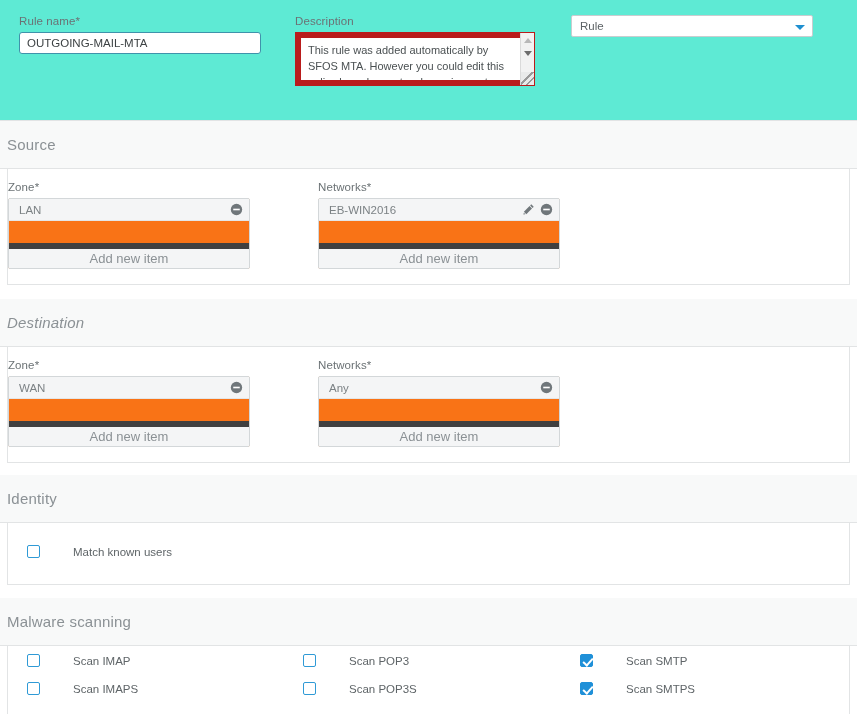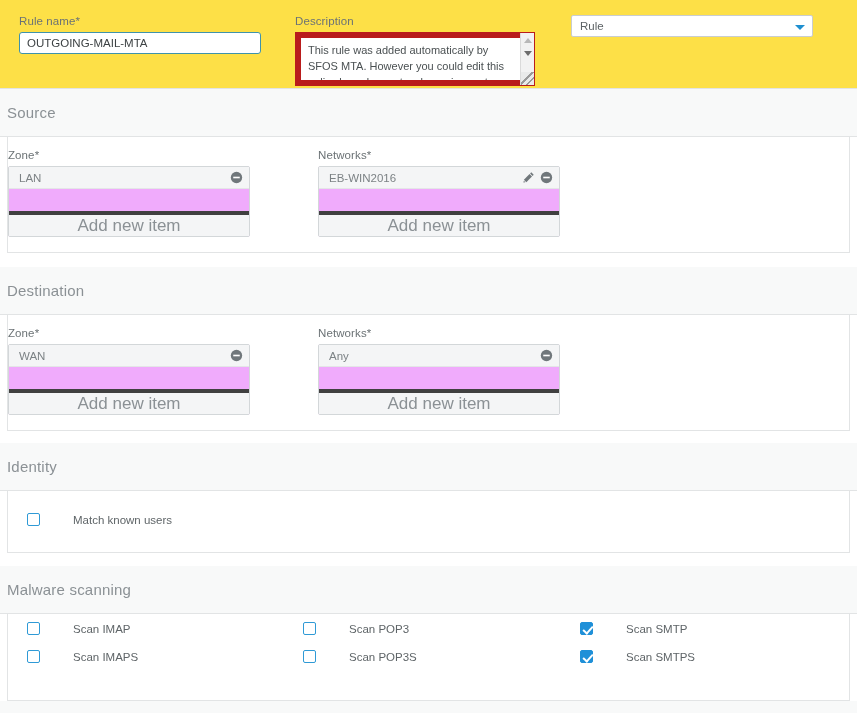--- a/index.html
+++ b/index.html
@@ -8,22 +8,22 @@
     width: 857px; height: 714px;
     background: #ffffff;
     font-family: "Liberation Sans", sans-serif;
     -webkit-font-smoothing: antialiased;
   }
   .page { width: 857px; height: 714px; position: relative; overflow: hidden; background:#fff; }
 
   
   .top-area {
     position: relative;
-    height: 89px;
-    background: #fde047;
+    height: 121px;
+    background: #5eead4;
     border-bottom: 1px solid #e2e4e5;
   }
   .field-label {
     font-size: 11.5px;
     color: #6b7275;
     letter-spacing: .1px;
     margin-bottom: 5px;
     white-space: nowrap;
   }
   .req { color: #6b7275; }
@@ -103,21 +103,21 @@
     border-bottom: 1px solid #e2e4e5;
     padding: 0 0 0 7px;
     display: flex;
     align-items: center;
     font-size: 15px;
     color: #8b9195;
     font-weight: 400;
     letter-spacing: .2px;
   }
   .sec-head.h-source      { height: 48px; }
-  .sec-head.h-destination { height: 48px; }
+  .sec-head.h-destination { height: 48px; font-style: italic; }
   .sec-head.h-identity    { height: 48px; }
   .sec-head.h-malware     { height: 48px; }
 
   
   .panel {
     margin: 0 7px;
     background: #fff;
     border: 1px solid #e2e4e5;
     border-top: none;
     position: relative;
@@ -127,46 +127,46 @@
   .two-col { display: flex; }
   .col { width: 276px; }
   .col:first-child { margin-left: 0; }
   .col + .col { margin-left: 34px; }
 
   
   .listbox {
     width: 242px;
     border: 1px solid #d3d7d9;
     border-radius: 2px;
-    background: #f0abfc;
+    background: #f97316;
   }
   .lb-items { min-height: 44px; }
   .lb-item {
     height: 22px;
     background: #f4f5f6;
     border-bottom: 1px solid #e4e6e7;
     display: flex;
     align-items: center;
     padding: 0 6px 0 10px;
     font-size: 11.5px;
     color: #7c8285;
     position: relative;
   }
   .lb-item-label { flex: 1; }
   .lb-actions { display: flex; align-items: center; gap: 5px; }
   .icon-pencil { width: 13px; height: 13px; display:block; }
   .icon-remove { width: 13px; height: 13px; display:block; }
   .lb-footer {
     height: 25px;
     background: #f4f5f6;
-    border-top: 4px solid #404040;
+    border-top: 6px solid #404040;
     display: flex;
     align-items: center;
     justify-content: center;
-    font-size: 17px;
+    font-size: 13px;
     color: #8b9195;
   }
 
   
   .cb-row { display: flex; align-items: center; gap: 24px; }
   .cbox {
     width: 13px; height: 13px;
     border: 1px solid #2f9ad6;
     border-radius: 2px;
     background: #fff;

